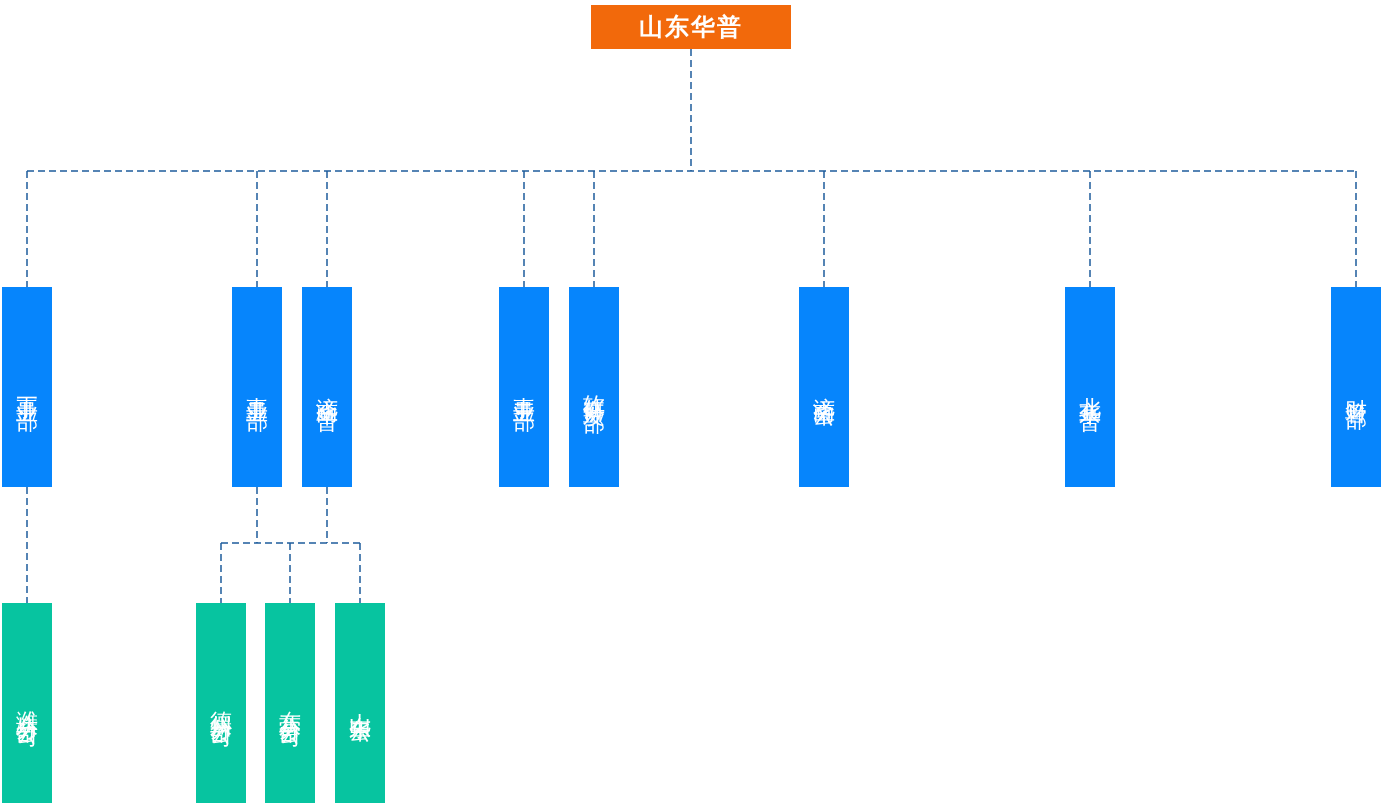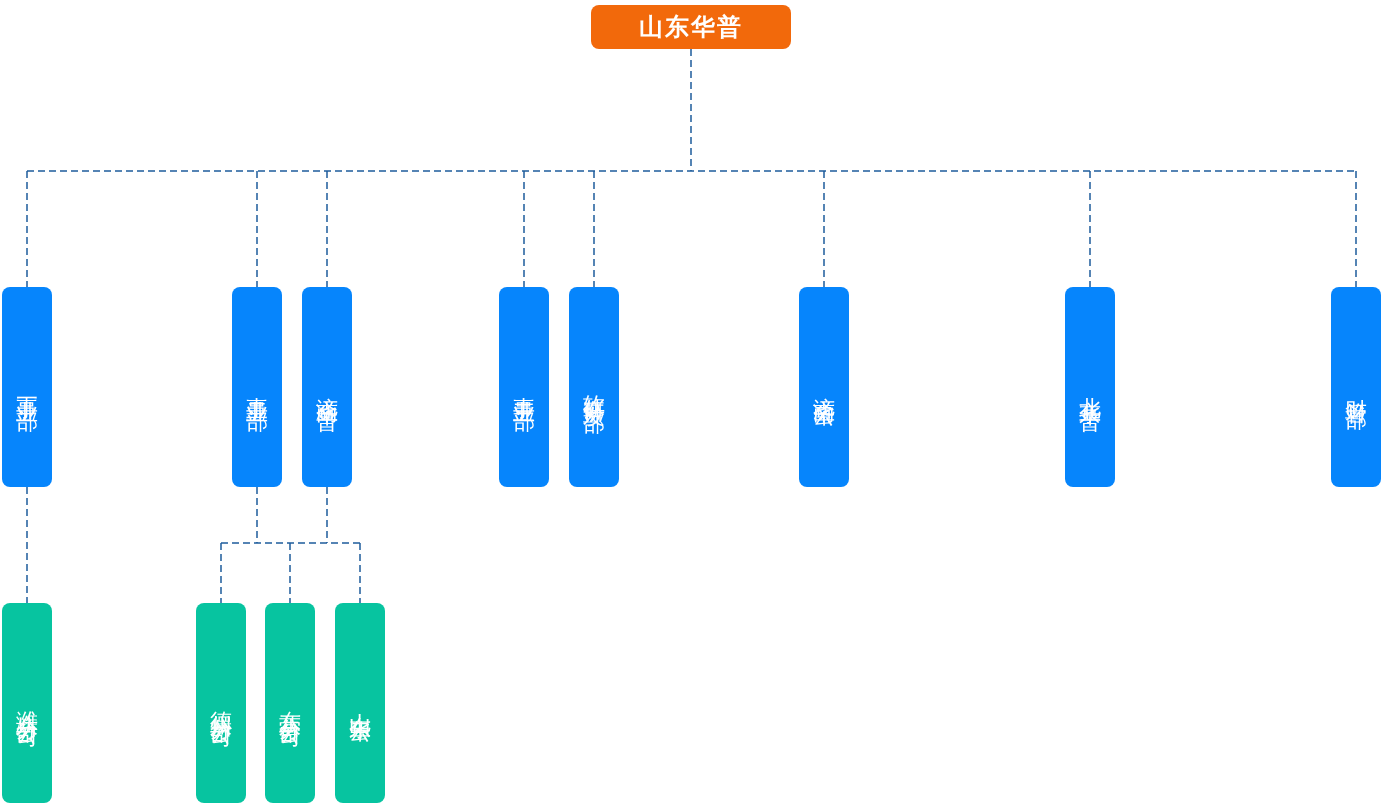--- a/index.html
+++ b/index.html
@@ -28,21 +28,21 @@
     stroke: var(--connector, #1e5c9c);
     stroke-width: 1.5;
     stroke-dasharray: 7 4;
   }
   .node {
     position: absolute;
     display: flex;
     align-items: center;
     justify-content: center;
     color: var(--node-text, #ffffff);
-    border-radius: 8px;
+    border-radius: 0;
     box-sizing: border-box;
     cursor: pointer;
     user-select: none;
     text-align: center;
   }
   .root-node {
     left: 591px;
     top: 5px;
     width: 200px;
     height: 44px;

